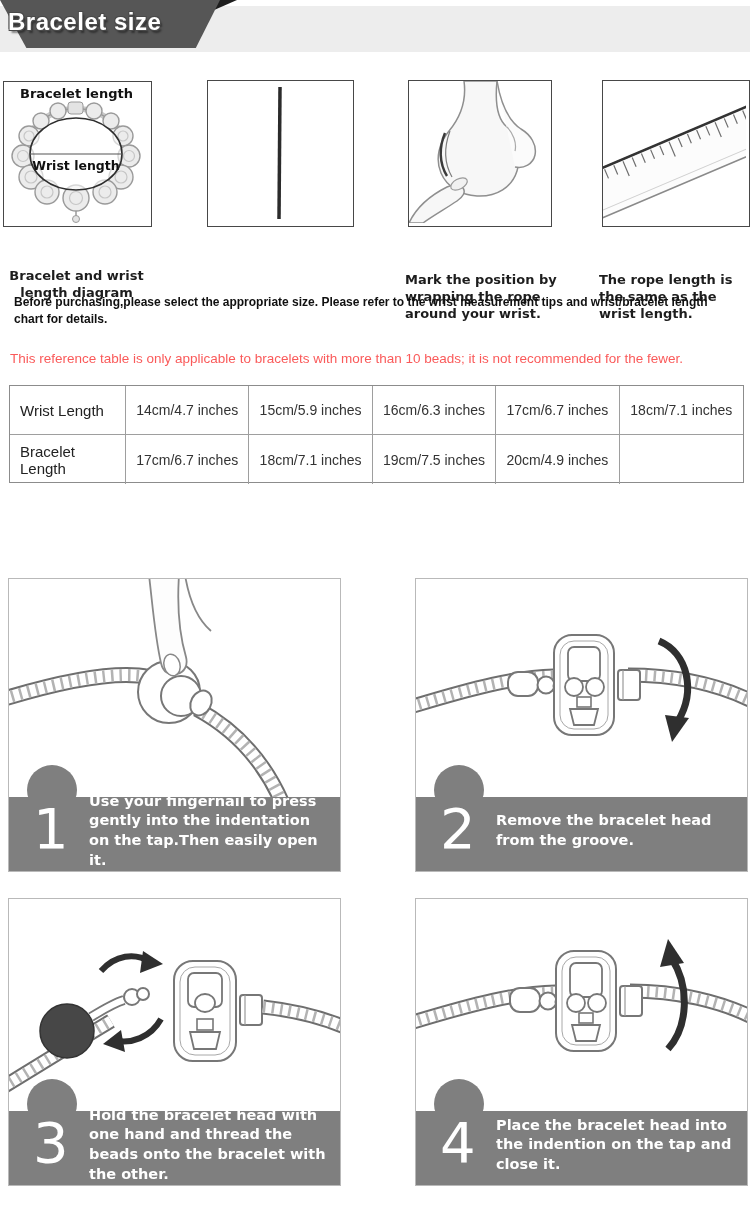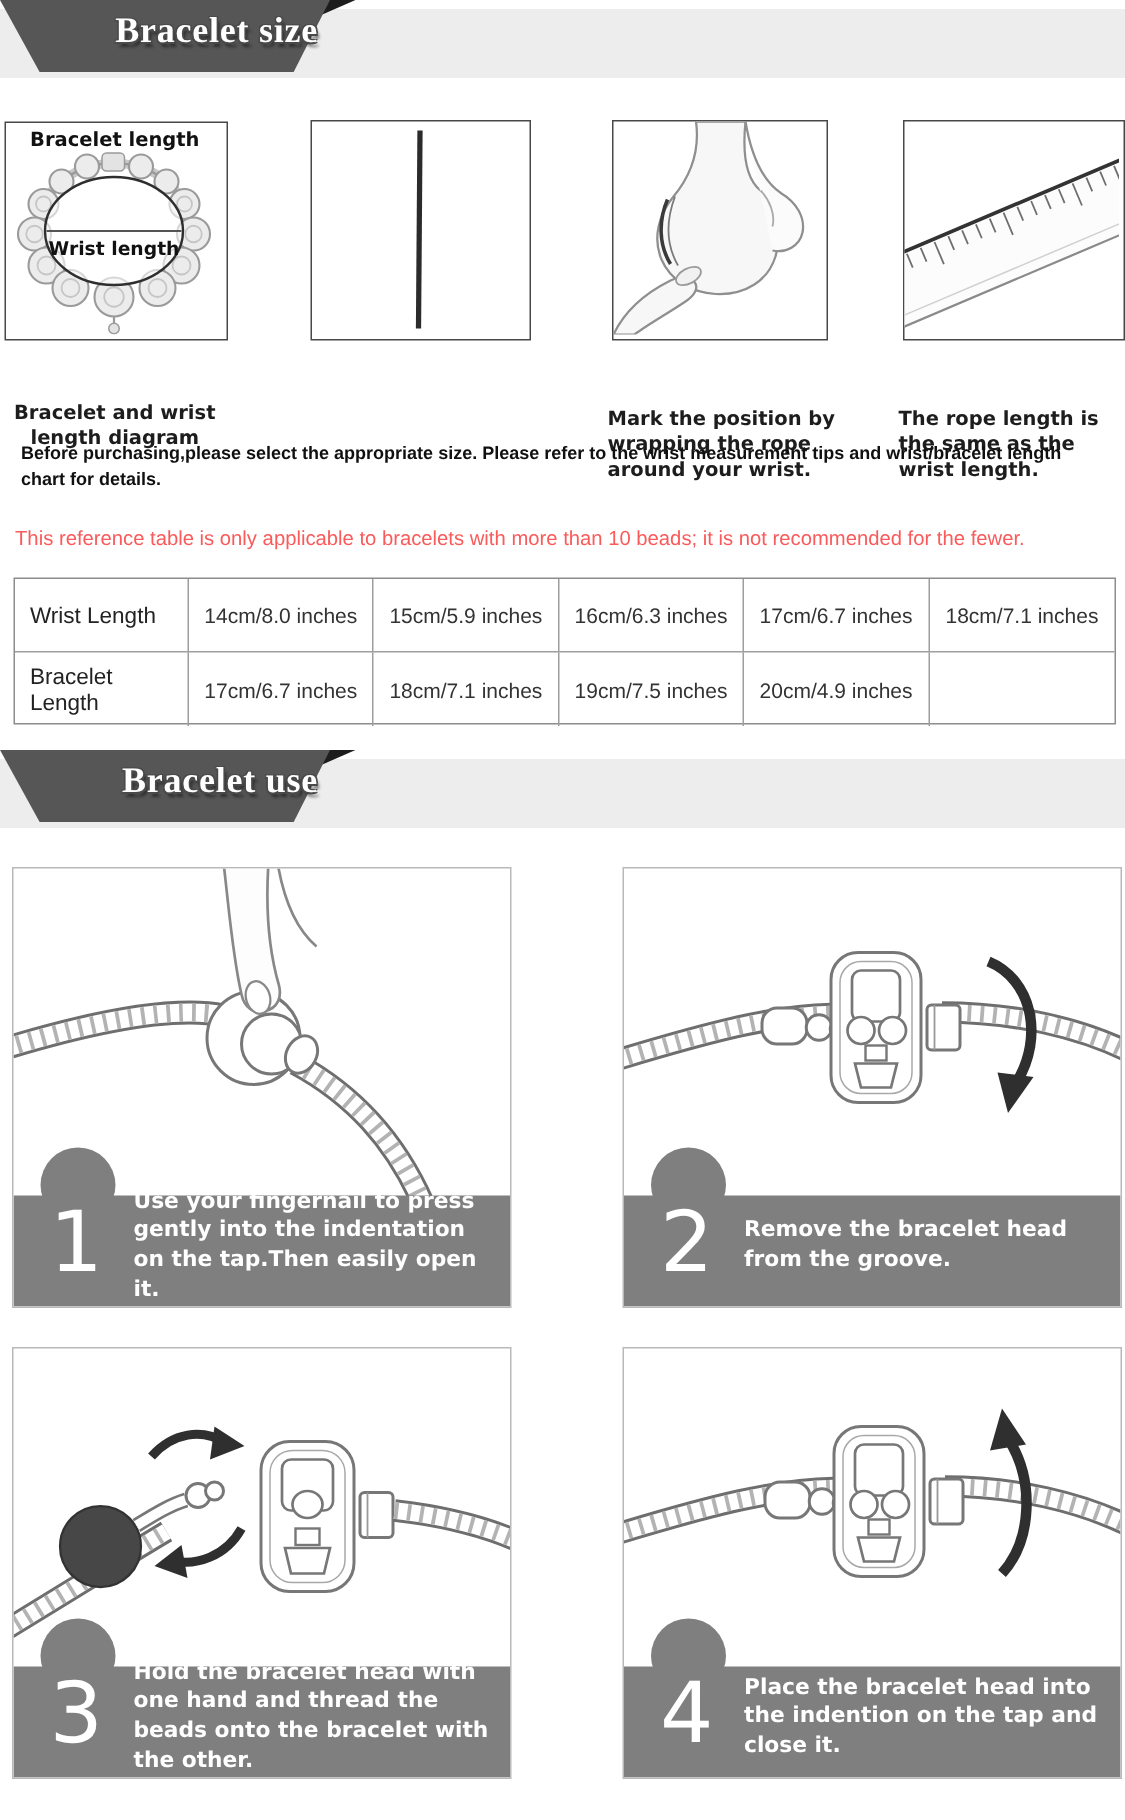--- a/index.html
+++ b/index.html
@@ -6,22 +6,22 @@
   body{font-family:"Liberation Sans",sans-serif;background:#fff;}
   .page{position:relative;width:750px;height:1213px;background:#fff;overflow:hidden;}
 
   
   .banner{position:absolute;left:0;width:750px;height:56px;}
   .banner-band{position:absolute;left:0;top:6px;width:750px;height:46px;background:#ededed;}
   .banner-fold{position:absolute;left:205px;top:0;width:32px;height:14px;background:#1d1d1d;
     clip-path:polygon(0 0,100% 0,0 100%);}
   .banner-shape{position:absolute;left:0;top:0;width:220px;height:48px;background:#565656;
     clip-path:polygon(0 0,100% 0,89% 100%,12% 100%);}
-  .banner-title{position:absolute;left:8px;top:8px;width:204px;text-align:right;
-    font-family:Liberation Serif, serif;font-size:24px;font-weight:bold;color:#fff;letter-spacing:.5px;
+  .banner-title{position:absolute;left:8px;top:8px;width:204px;text-align:left;
+    font-family:Liberation Sans, sans-serif;font-size:24px;font-weight:bold;color:#fff;letter-spacing:.5px;
     text-shadow:-1px -1px 0 #4a4a4a,1px -1px 0 #4a4a4a,-1px 1px 0 #4a4a4a,1px 1px 0 #4a4a4a,2px 3px 2px rgba(0,0,0,.45);}
 
   
   .spanel{position:absolute;background:#fff;border:1.5px solid #484848;}
   .scap{position:absolute;font-family:"DejaVu Sans",sans-serif;font-weight:bold;font-size:13px;
     color:#1d1d1d;line-height:1.32;margin-top:34px;}
   .scap.center{text-align:center;}
   .diagram-label{position:absolute;font-family:"DejaVu Sans",sans-serif;font-weight:bold;color:#111;}
 
   .intro{position:absolute;left:14px;top:294px;width:724px;font-family:"Liberation Sans",sans-serif;
@@ -132,38 +132,32 @@
 
   <div class="scap center" style="left:3px;top:233px;width:147px;">Bracelet and wrist length diagram</div>
   <div class="scap" style="left:405px;top:237px;width:168px;">Mark the position by wrapping the rope around your wrist.</div>
   <div class="scap" style="left:599px;top:237px;width:152px;">The rope length is the same as the wrist length.</div>
 
   <div class="intro">Before purchasing,please select the appropriate size. Please refer to the wrist measurement tips and wrist/bracelet length chart for details.</div>
   <div class="note">This reference table is only applicable to bracelets with more than 10 beads; it is not recommended for the fewer.</div>
 
   <div class="size-table">
     <div class="cell rowhead">Wrist Length</div>
-    <div class="cell">14cm/8.0 inches</div>
+    <div class="cell">14cm/4.7 inches</div>
     <div class="cell">15cm/5.9 inches</div>
     <div class="cell">16cm/6.3 inches</div>
     <div class="cell">17cm/6.7 inches</div>
     <div class="cell lastcol">18cm/7.1 inches</div>
     <div class="cell rowhead lastrow">Bracelet Length</div>
     <div class="cell lastrow">17cm/6.7 inches</div>
     <div class="cell lastrow">18cm/7.1 inches</div>
     <div class="cell lastrow">19cm/7.5 inches</div>
     <div class="cell lastrow">20cm/4.9 inches</div>
   </div>
 
-  <div class="banner" style="top:500px;">
-    <div class="banner-band"></div>
-    <div class="banner-fold"></div>
-    <div class="banner-shape"></div>
-    <div class="banner-title">Bracelet use</div>
-  </div>
 
   <div class="upanel" style="left:8px;top:578px;width:333px;height:294px;">
     <svg class="uimg" width="331" height="220" viewBox="0 0 331 220">
       <path d="M-6,120 C60,100 110,92 140,98" fill="none" stroke="#6e6e6e" stroke-width="16"></path>
       <path d="M-6,120 C60,100 110,92 140,98" fill="none" stroke="#fff" stroke-width="12"></path>
       <path d="M-6,120 C60,100 110,92 140,98" fill="none" stroke="#b3b3b3" stroke-width="12" stroke-dasharray="2.5 6"></path>
       <path d="M188,130 C225,150 255,180 275,228" fill="none" stroke="#6e6e6e" stroke-width="16"></path>
       <path d="M188,130 C225,150 255,180 275,228" fill="none" stroke="#fff" stroke-width="12"></path>
       <path d="M188,130 C225,150 255,180 275,228" fill="none" stroke="#b3b3b3" stroke-width="12" stroke-dasharray="2.5 6"></path>
       <circle cx="160" cy="113" r="31" fill="#fff" stroke="#777" stroke-width="2"></circle>

